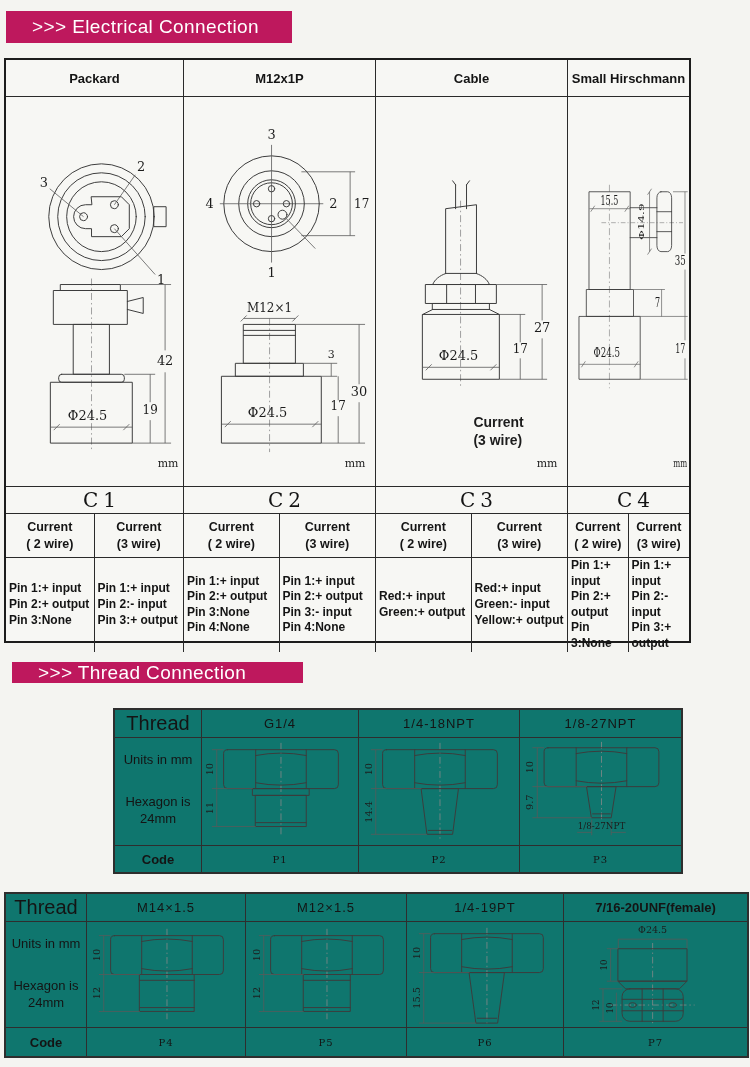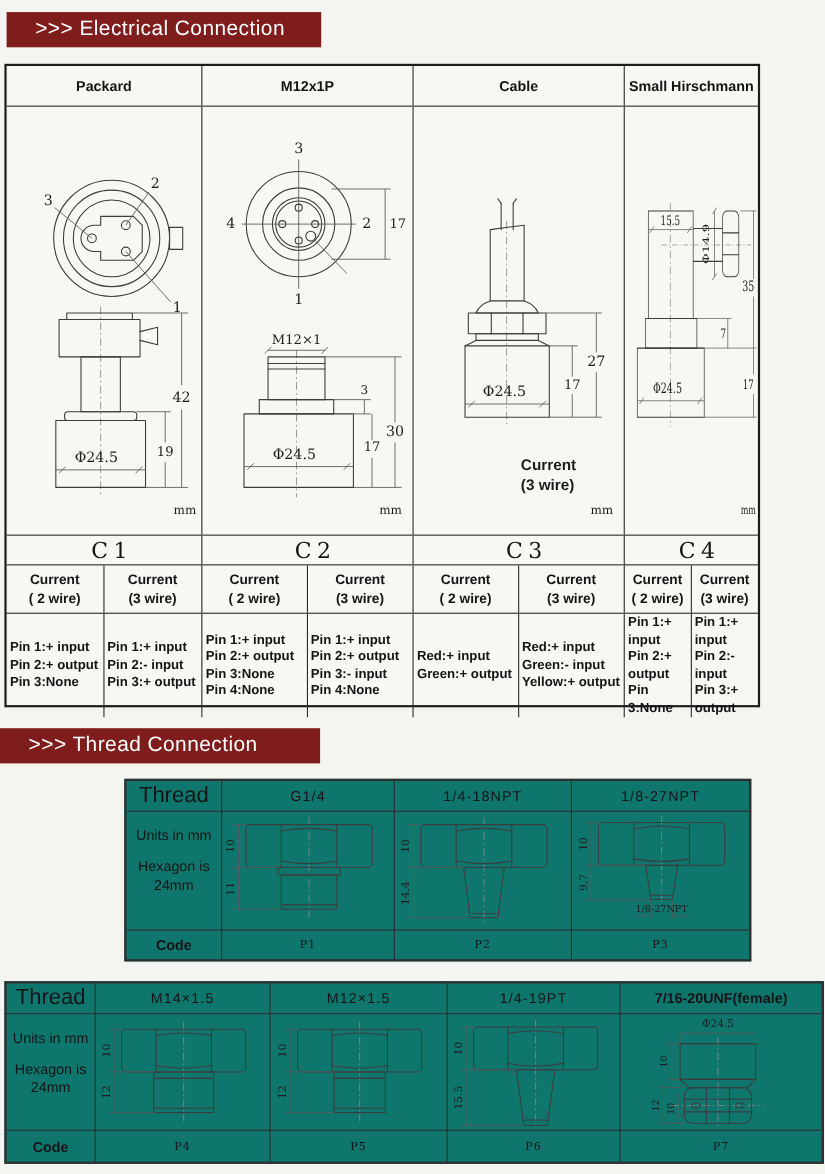--- a/index.html
+++ b/index.html
@@ -1,20 +1,20 @@
 <!DOCTYPE html>
 <html><head>
 <meta charset="utf-8">
 <style>
   *{box-sizing:border-box;margin:0;padding:0}
   html,body{width:750px;height:1067px}
   body{position:relative;background:#f4f4f1;font-family:"Liberation Sans",sans-serif;color:#141414;overflow:hidden}
-  .banner{position:absolute;background:#7f1d1d;color:#fff;display:flex;align-items:center;font-size:19px;letter-spacing:.4px;padding-left:26px}
+  .banner{position:absolute;background:#be185d;color:#fff;display:flex;align-items:center;font-size:19px;letter-spacing:.4px;padding-left:26px}
   #banner-electrical{left:6px;top:11px;width:286px;height:32px}
-  #banner-thread{left:0;top:662px;width:291px;height:32px}
+  #banner-thread{left:12px;top:662px;width:291px;height:21px}
 
   
   .etable{position:absolute;left:4px;top:58px;width:687px;height:585px;border:2px solid #1c1c1c;display:grid;grid-template-columns:178px 192px 192px 1fr;background:#f7f7f4}
   .ecol{border-right:1px solid #2a2a2a;display:grid;grid-template-rows:37px 390px 27px 44px 1fr;min-width:0}
   .ecol:last-child{border-right:none}
   .ehead{border-bottom:1px solid #2a2a2a;display:flex;align-items:center;justify-content:center;font-weight:bold;font-size:13px}
   .edraw{border-bottom:1px solid #2a2a2a;position:relative;overflow:hidden}
   .edraw svg{display:block;width:100%;height:100%}
   .ecode{border-bottom:1px solid #2a2a2a;display:flex;align-items:center;justify-content:center;font-family:"DejaVu Serif",serif;font-size:20px;letter-spacing:5px;padding-left:15px}
   .ewhead{border-bottom:1px solid #2a2a2a;display:grid;grid-template-columns:1fr 1fr}
@@ -29,21 +29,21 @@
   .ttable{position:absolute;border:2px solid #2e2e2e;display:grid;background:#0f766e}
   #ttable1{left:113px;top:708px;width:570px;height:166px;grid-template-columns:87px 157px 161px 1fr;grid-template-rows:28px 1fr 26px}
   #ttable2{left:4px;top:892px;width:745px;height:166px;grid-template-columns:81px 159px 161px 157px 1fr;grid-template-rows:28px 1fr 28px}
   .tcell{border-right:1px solid #2e2e2e;border-bottom:1px solid #2e2e2e;display:flex;align-items:center;justify-content:center;min-width:0;overflow:hidden}
   .tcell.lastcol{border-right:none}
   .tcell.lastrow{border-bottom:none}
   .tlabel{font-size:20px}
   .tthread{font-family:Liberation Sans, sans-serif;font-size:13px;letter-spacing:1px}
   .tthread.sans{font-family:"Liberation Sans",sans-serif;font-weight:bold;letter-spacing:0}
   .tnotes{flex-direction:column;justify-content:flex-start;padding-top:14px;font-size:13px;text-align:center;line-height:1.25}
-  .tnotes .n2{margin-top:12px;padding:0 6px}
+  .tnotes .n2{margin-top:26px;padding:0 6px}
   .tcode{font-weight:bold;font-size:13px}
   .tpcode{font-family:"DejaVu Serif",serif;font-size:10px;letter-spacing:1px}
   .tcell svg{display:block;width:100%;height:100%}
 
   
   svg .ln{stroke:#3c3c3c;fill:none;stroke-width:1;stroke-linejoin:round;stroke-linecap:round}
   svg .dim{stroke:#5a5a5a;fill:none;stroke-width:.8}
   svg .cl{stroke:#8a8a8a;fill:none;stroke-width:.8;stroke-dasharray:7 3 1.5 3}
   svg text{font-family:"DejaVu Serif",serif;fill:#1c1c1c}
   svg text.bold{font-family:"Liberation Sans",sans-serif;font-weight:bold}

